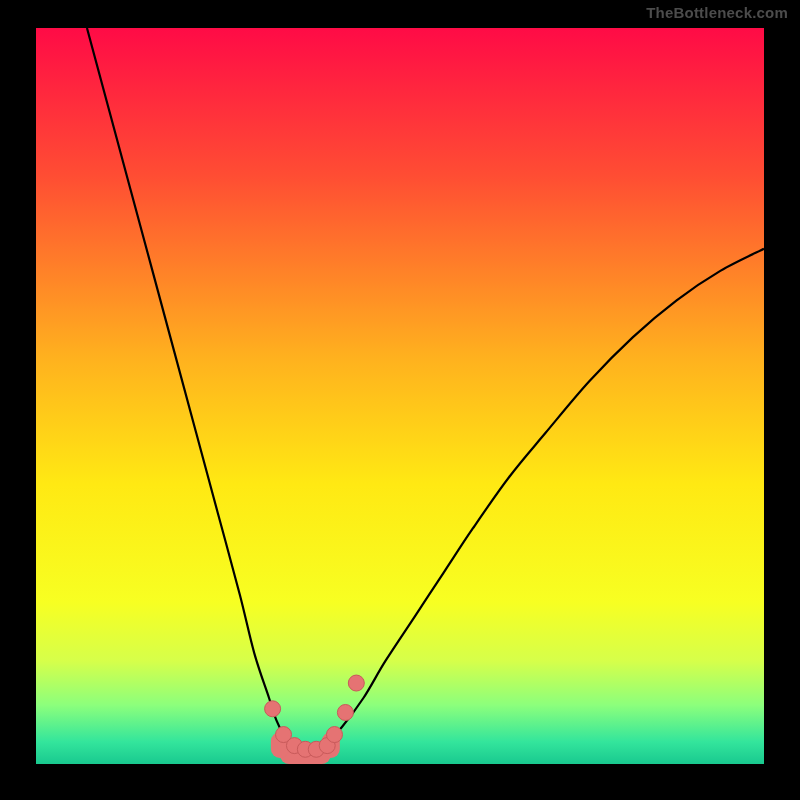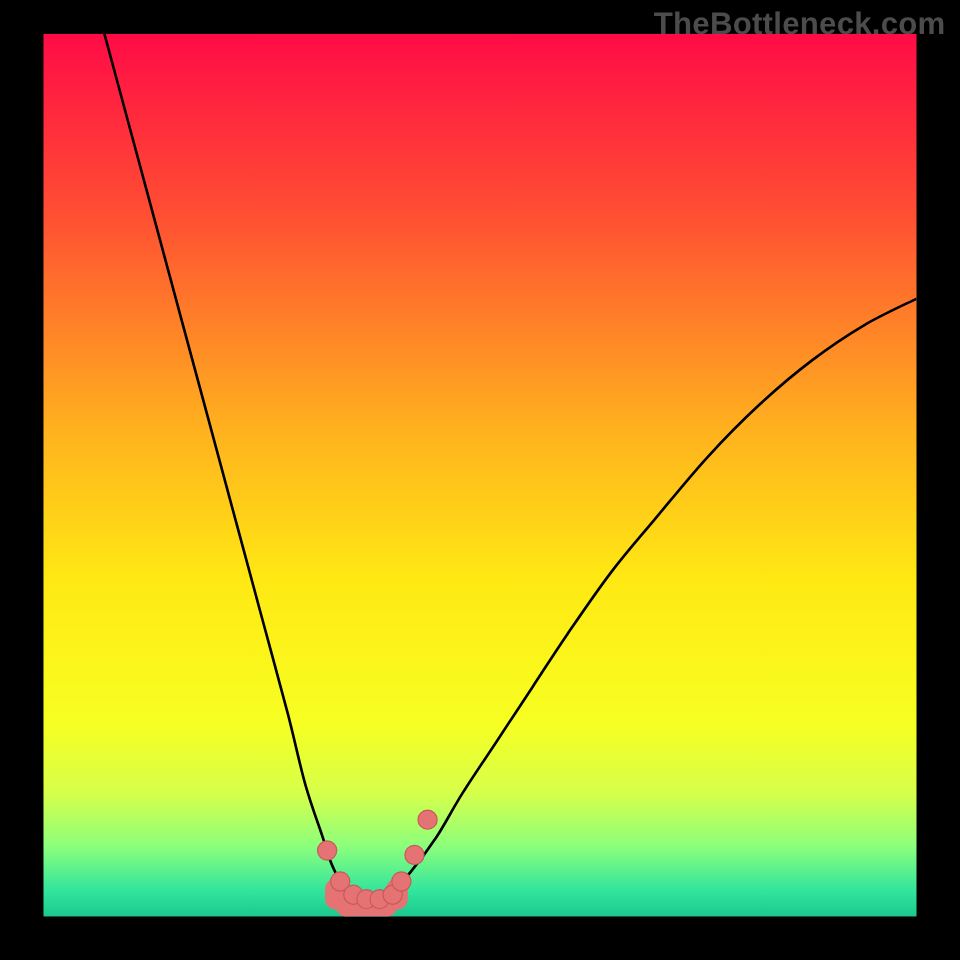--- a/index.html
+++ b/index.html
@@ -17,21 +17,21 @@
     left: 0;
     width: 800px;
     height: 800px;
     background: #000;
   }
   .watermark {
     position: absolute;
     top: 4px;
     right: 12px;
     color: #4c4c4c;
-    font-size: 26px;
+    font-size: 15px;
     font-weight: 600;
     letter-spacing: 0.2px;
     user-select: none;
     margin-left: 32px;
   }
   .plot {
     position: absolute;
     left: 36px;
     top: 28px;
     width: 728px;

